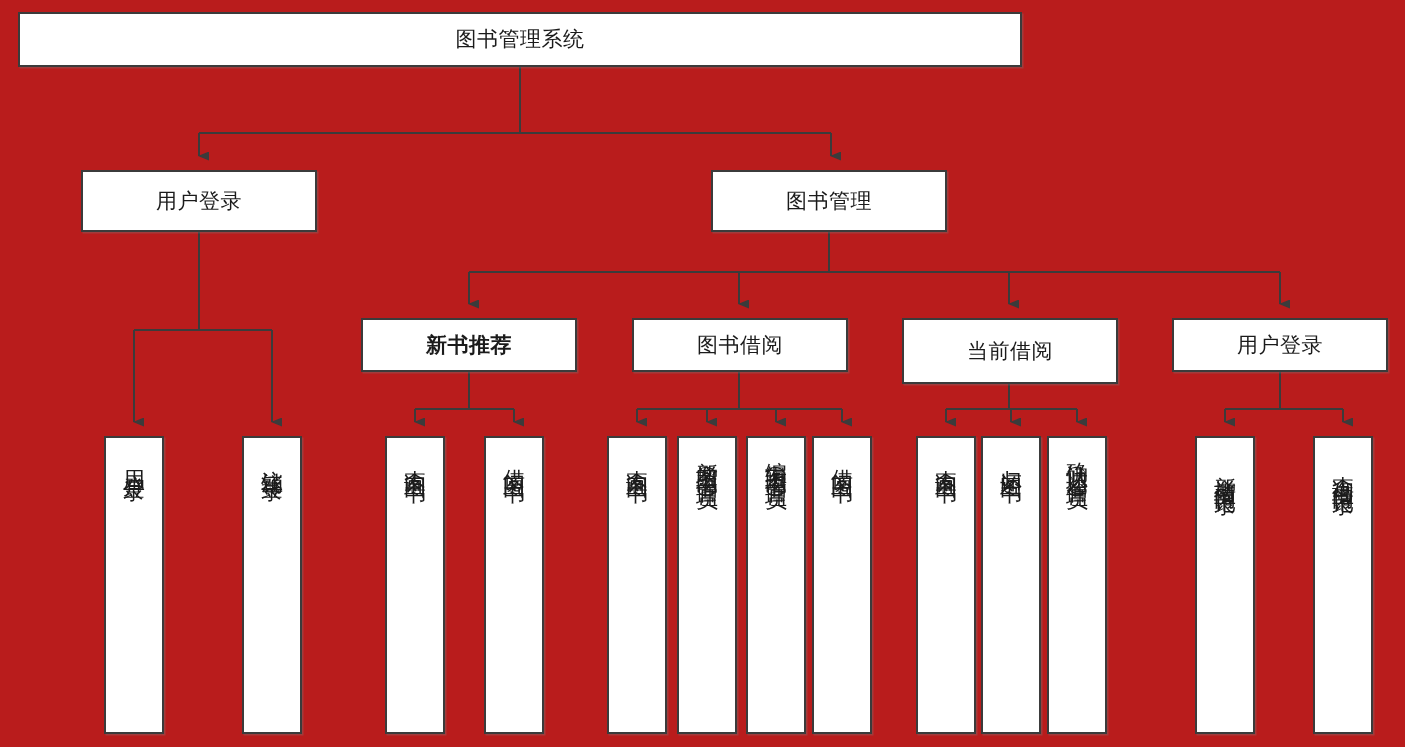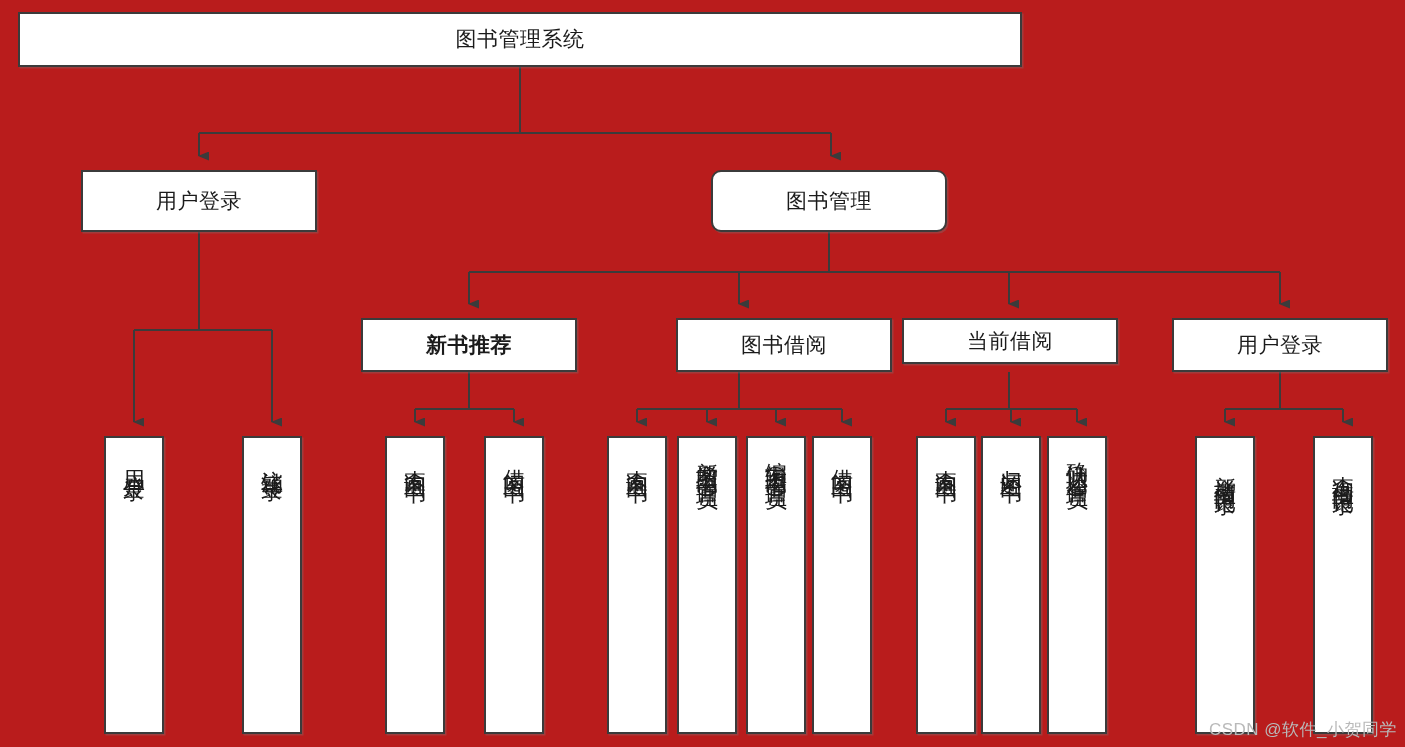--- a/index.html
+++ b/index.html
@@ -121,31 +121,31 @@
     </g>
   </svg>
 
   <div class="node-box" style="left:18px; top:12px; width:1004px; height:55px;">
     <span class="node-label">图书管理系统</span>
   </div>
 
   <div class="node-box" style="left:81px; top:170px; width:236px; height:62px;">
     <span class="node-label">用户登录</span>
   </div>
-  <div class="node-box" style="left:711px; top:170px; width:236px; height:62px;border-radius:10px;">
+  <div class="node-box" style="left:711px; top:170px; width:236px; height:62px;">
     <span class="node-label">图书管理</span>
   </div>
 
   <div class="node-box" style="left:361px; top:318px; width:216px; height:54px;font-weight:bold;">
     <span class="node-label">新书推荐</span>
   </div>
-  <div class="node-box" style="left:632px; top:318px; width:216px; height:54px;margin-left:44px;">
+  <div class="node-box" style="left:632px; top:318px; width:216px; height:54px;">
     <span class="node-label">图书借阅</span>
   </div>
-  <div class="node-box" style="left:902px; top:318px; width:216px; height:46px;">
+  <div class="node-box" style="left:902px; top:318px; width:216px; height:66px;">
     <span class="node-label">当前借阅</span>
   </div>
   <div class="node-box" style="left:1172px; top:318px; width:216px; height:54px;">
     <span class="node-label">用户登录</span>
   </div>
 
   <div class="node-box vertical" style="left:104px; top:436px; width:60px; height:298px;">
     <span class="node-label">用户登录</span>
   </div>
   <div class="node-box vertical" style="left:242px; top:436px; width:60px; height:298px;">
@@ -178,15 +178,14 @@
   <div class="node-box vertical" style="left:1047px; top:436px; width:60px; height:298px; padding-top:6px;">
     <span class="node-label">确认归还（管理员）</span>
   </div>
   <div class="node-box vertical" style="left:1195px; top:436px; width:60px; height:298px; padding-top:20px;">
     <span class="node-label">新增借阅记录</span>
   </div>
   <div class="node-box vertical" style="left:1313px; top:436px; width:60px; height:298px; padding-top:20px;">
     <span class="node-label">查询借阅记录</span>
   </div>
 
-  <div class="watermark">CSDN @软件_小贺同学</div>
 
 </div>
 
 </body></html>

